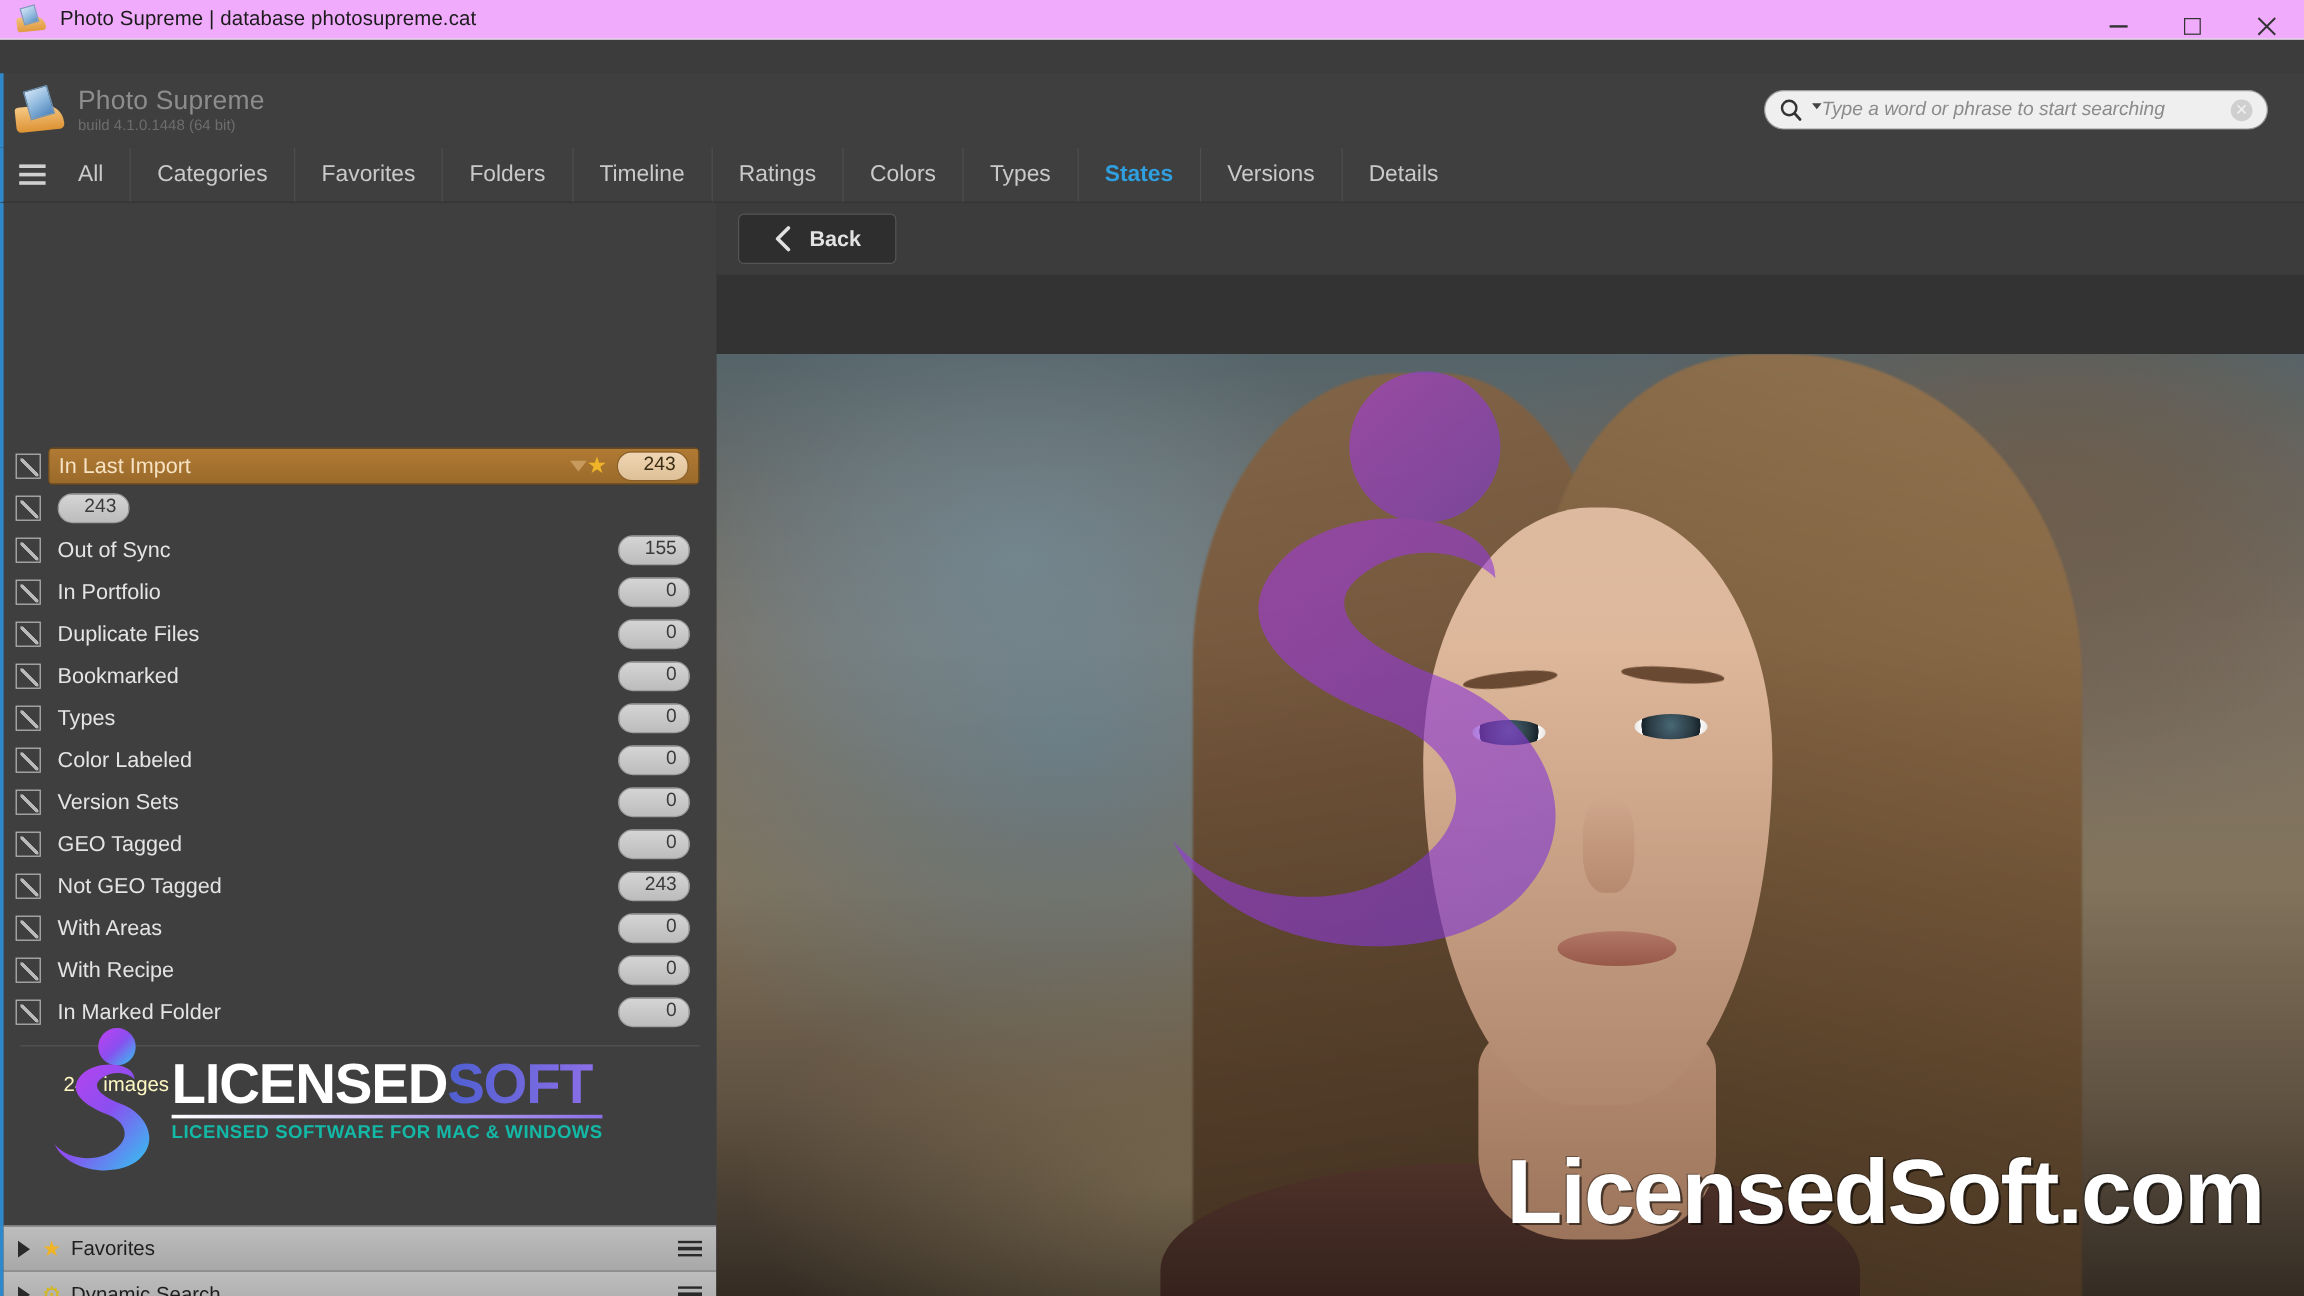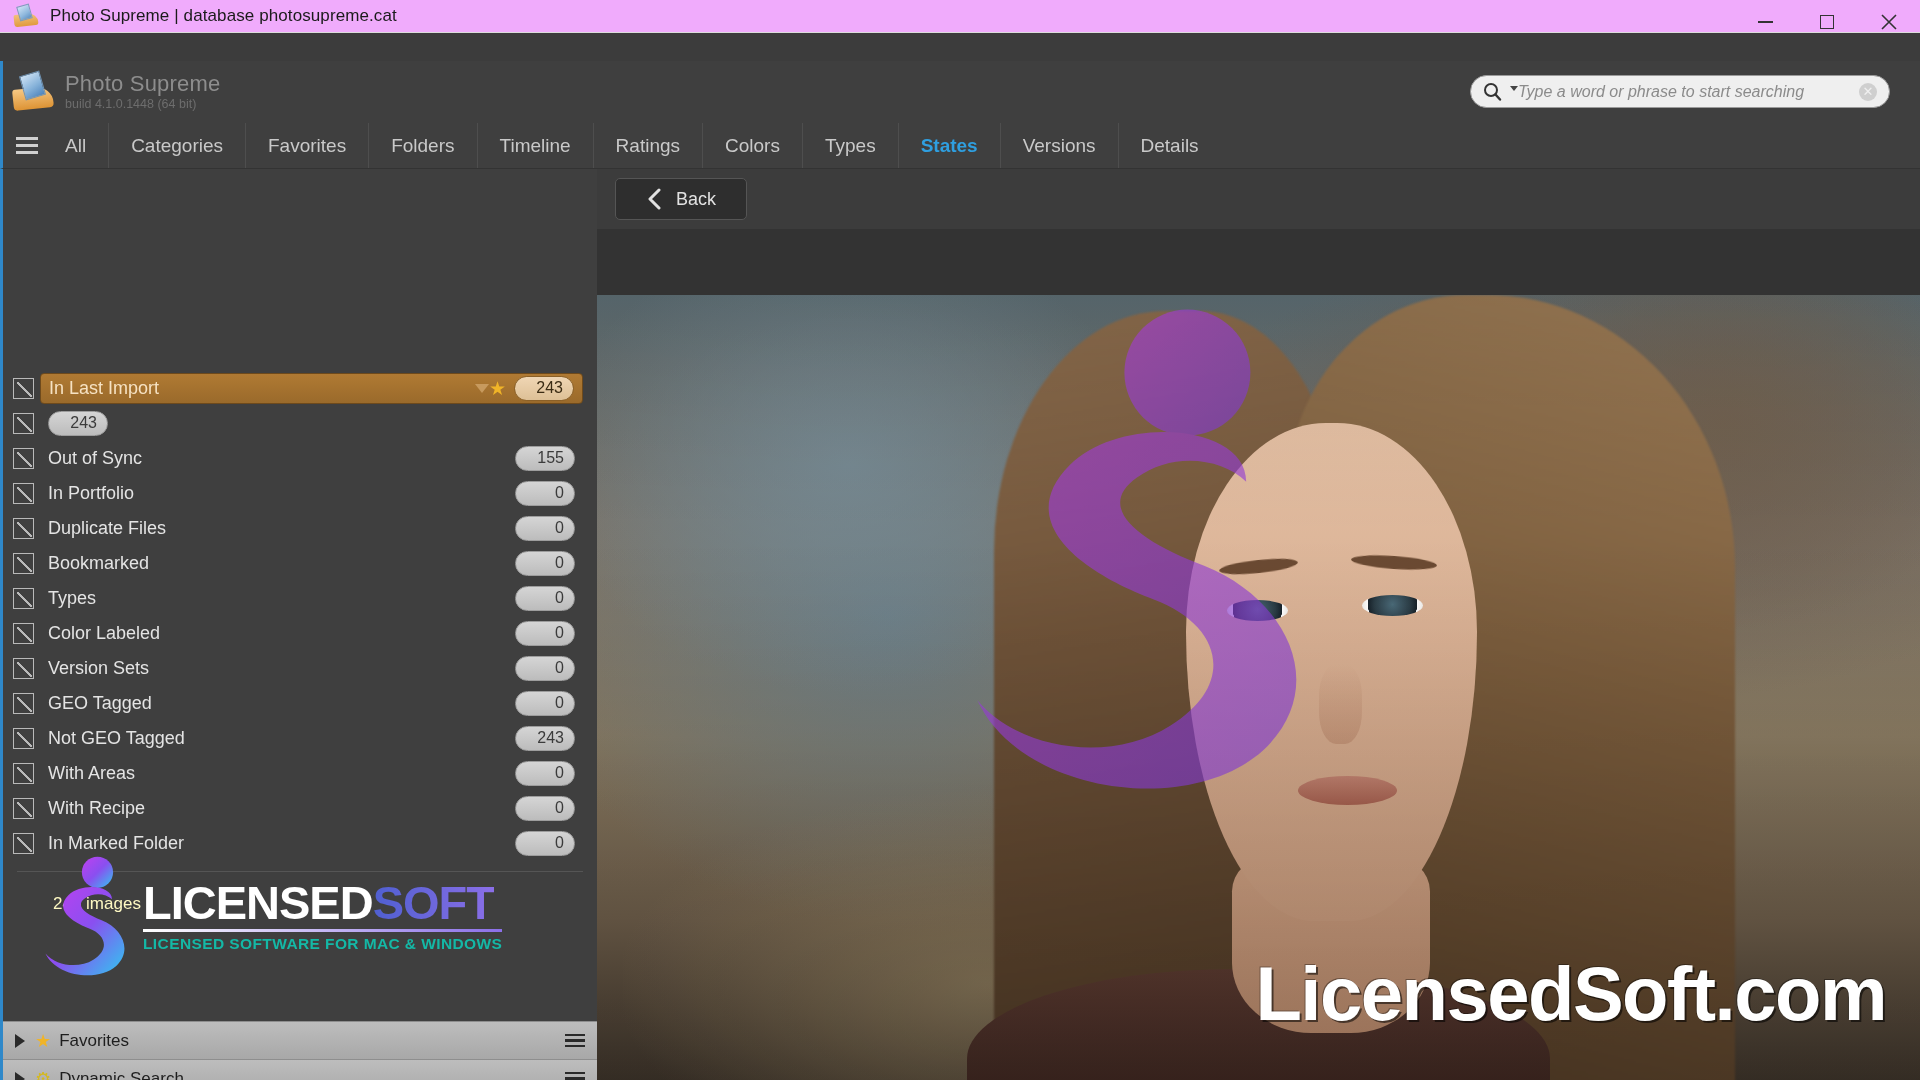--- a/index.html
+++ b/index.html
@@ -246,21 +246,21 @@
     flex: 1; position: relative; background: #3c3c3c; overflow: hidden;
   }
   .toolbar {
     height: 60px; background: #3c3c3c;
     display: flex; align-items: center; padding-left: 18px;
   }
   .backbtn {
     width: 132px; height: 42px;
     background: #2e2e2e; border: 1px solid #555; border-radius: 5px;
     display:flex; align-items:center; justify-content:center; gap: 14px;
-    color: #e2e2e2; font-size: 18px;
+    color: #e2e2e2; font-size: 18px; font-weight: bold;
   }
   .backbtn svg { display:block; }
   .darkstrip { height: 66px; background: #333333; }
 
   .photo {
     position: absolute; left: 0; right: 0; top: 126px; bottom: 0;
     overflow: hidden;
     background:
       radial-gradient(ellipse 40% 55% at 22% 40%, #6c7e86 0%, rgba(108,126,134,0) 70%),
       radial-gradient(ellipse 50% 40% at 78% 22%, #6e6054 0%, rgba(110,96,84,0) 72%),

